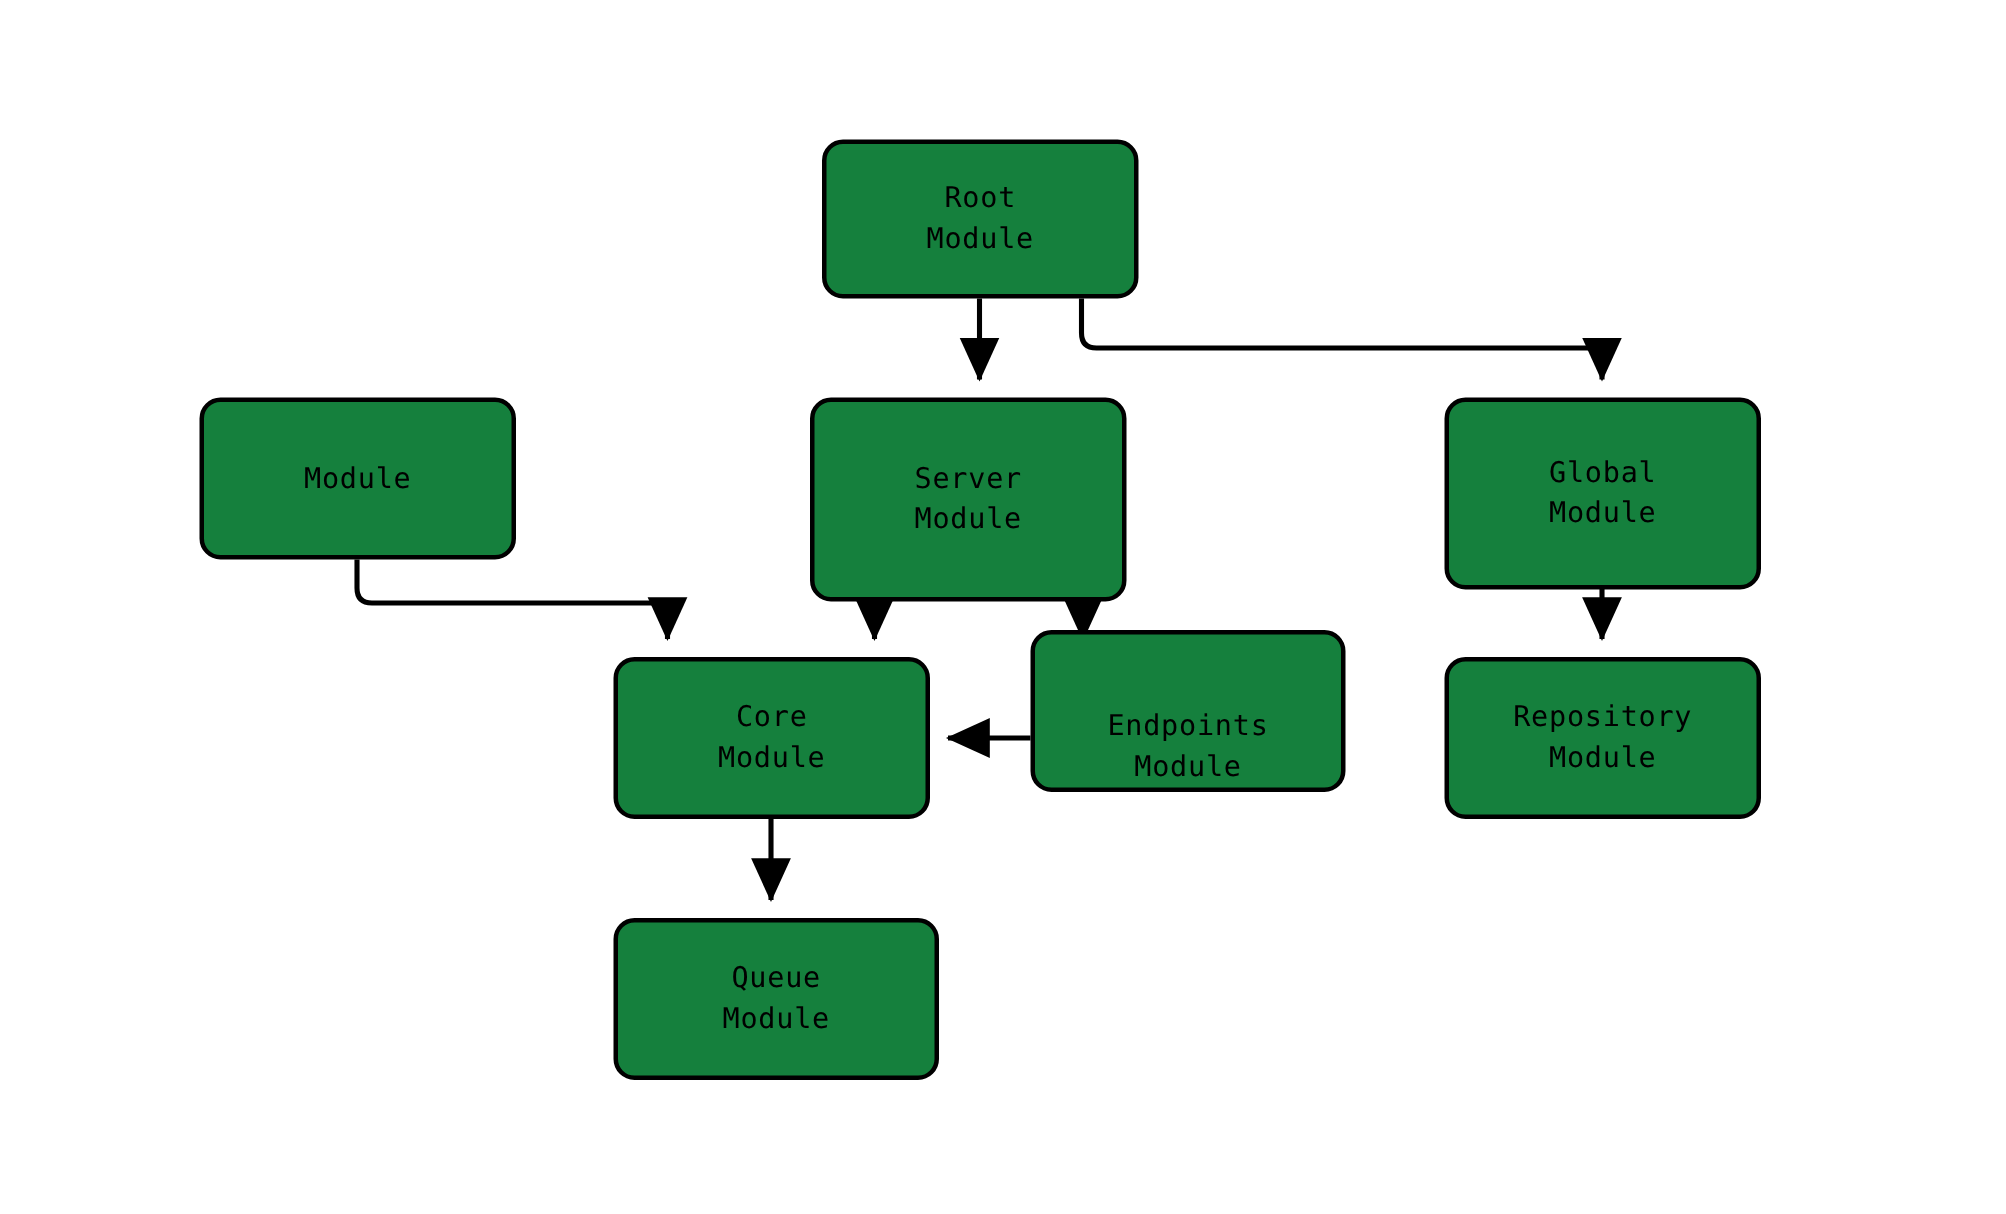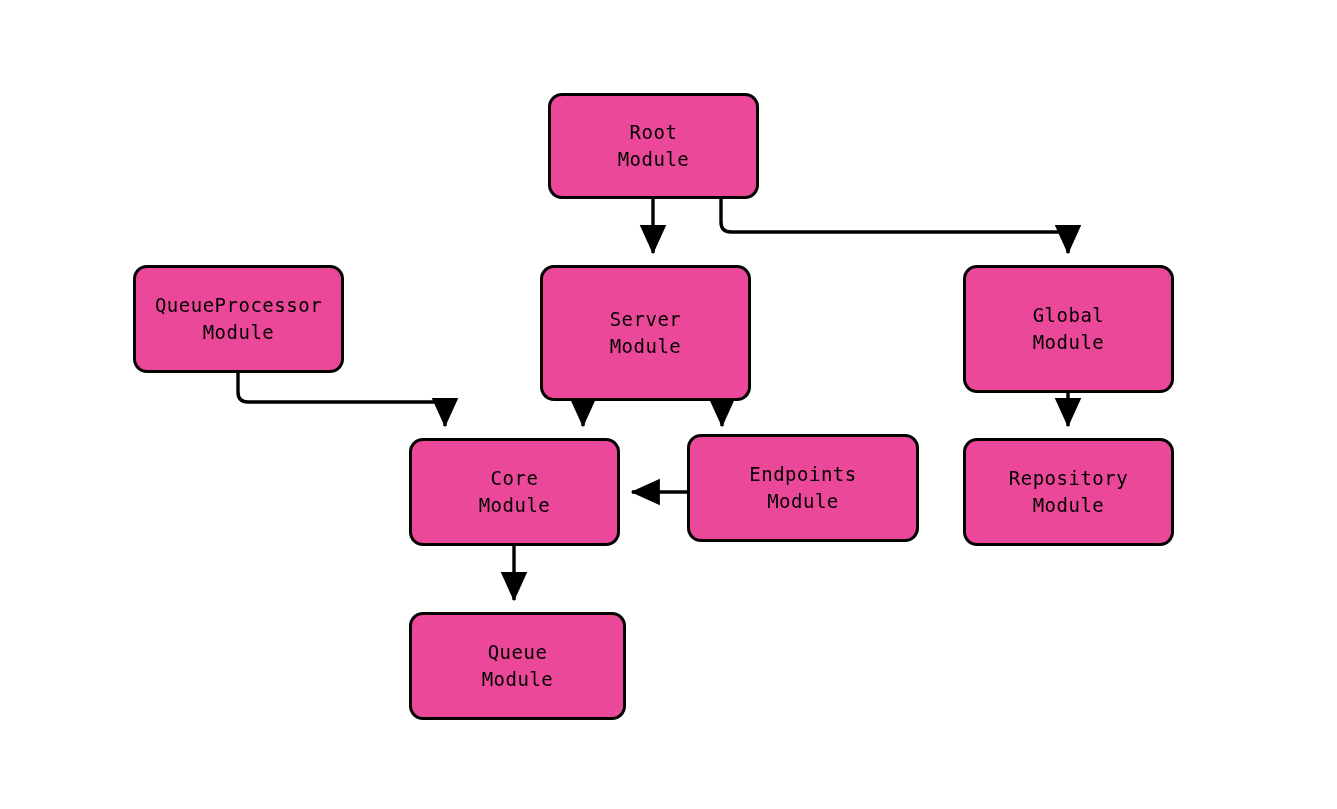--- a/index.html
+++ b/index.html
@@ -27,21 +27,21 @@
     top: 0;
     width: 1337px;
     height: 809px;
     pointer-events: none;
   }
   .node {
     position: absolute;
     box-sizing: border-box;
     border: 3px solid #000000;
     border-radius: 14px;
-    background: #ec4899;
+    background: #15803d;
     display: flex;
     flex-direction: column;
     align-items: center;
     justify-content: center;
     line-height: 1.42;
     color: #000000;
     font-size: 19px;
     letter-spacing: 0.5px;
     white-space: pre;
   }
@@ -81,40 +81,39 @@
       <path d="M514,546 L514,600"></path>
     </g>
   </svg>
 
   <div class="node" style="left:548px; top:93px; width:211px; height:106px;">
     <span class="node-line">Root</span>
     <span class="node-line">Module</span>
   </div>
 
   <div class="node" style="left:133px; top:265px; width:211px; height:108px;">
-    <span class="node-line">QueueProcessor</span>
     <span class="node-line">Module</span>
   </div>
 
   <div class="node" style="left:540px; top:265px; width:211px; height:136px;">
     <span class="node-line">Server</span>
     <span class="node-line">Module</span>
   </div>
 
   <div class="node" style="left:963px; top:265px; width:211px; height:128px;">
     <span class="node-line">Global</span>
     <span class="node-line">Module</span>
   </div>
 
   <div class="node" style="left:409px; top:438px; width:211px; height:108px;align-items:center;">
     <span class="node-line">Core</span>
     <span class="node-line">Module</span>
   </div>
 
-  <div class="node" style="left:687px; top:434px; width:232px; height:108px;">
+  <div class="node" style="left:687px; top:420px; width:210px; height:108px;justify-content:flex-end;">
     <span class="node-line">Endpoints</span>
     <span class="node-line">Module</span>
   </div>
 
   <div class="node" style="left:963px; top:438px; width:211px; height:108px;">
     <span class="node-line">Repository</span>
     <span class="node-line">Module</span>
   </div>
 
   <div class="node" style="left:409px; top:612px; width:217px; height:108px;">

